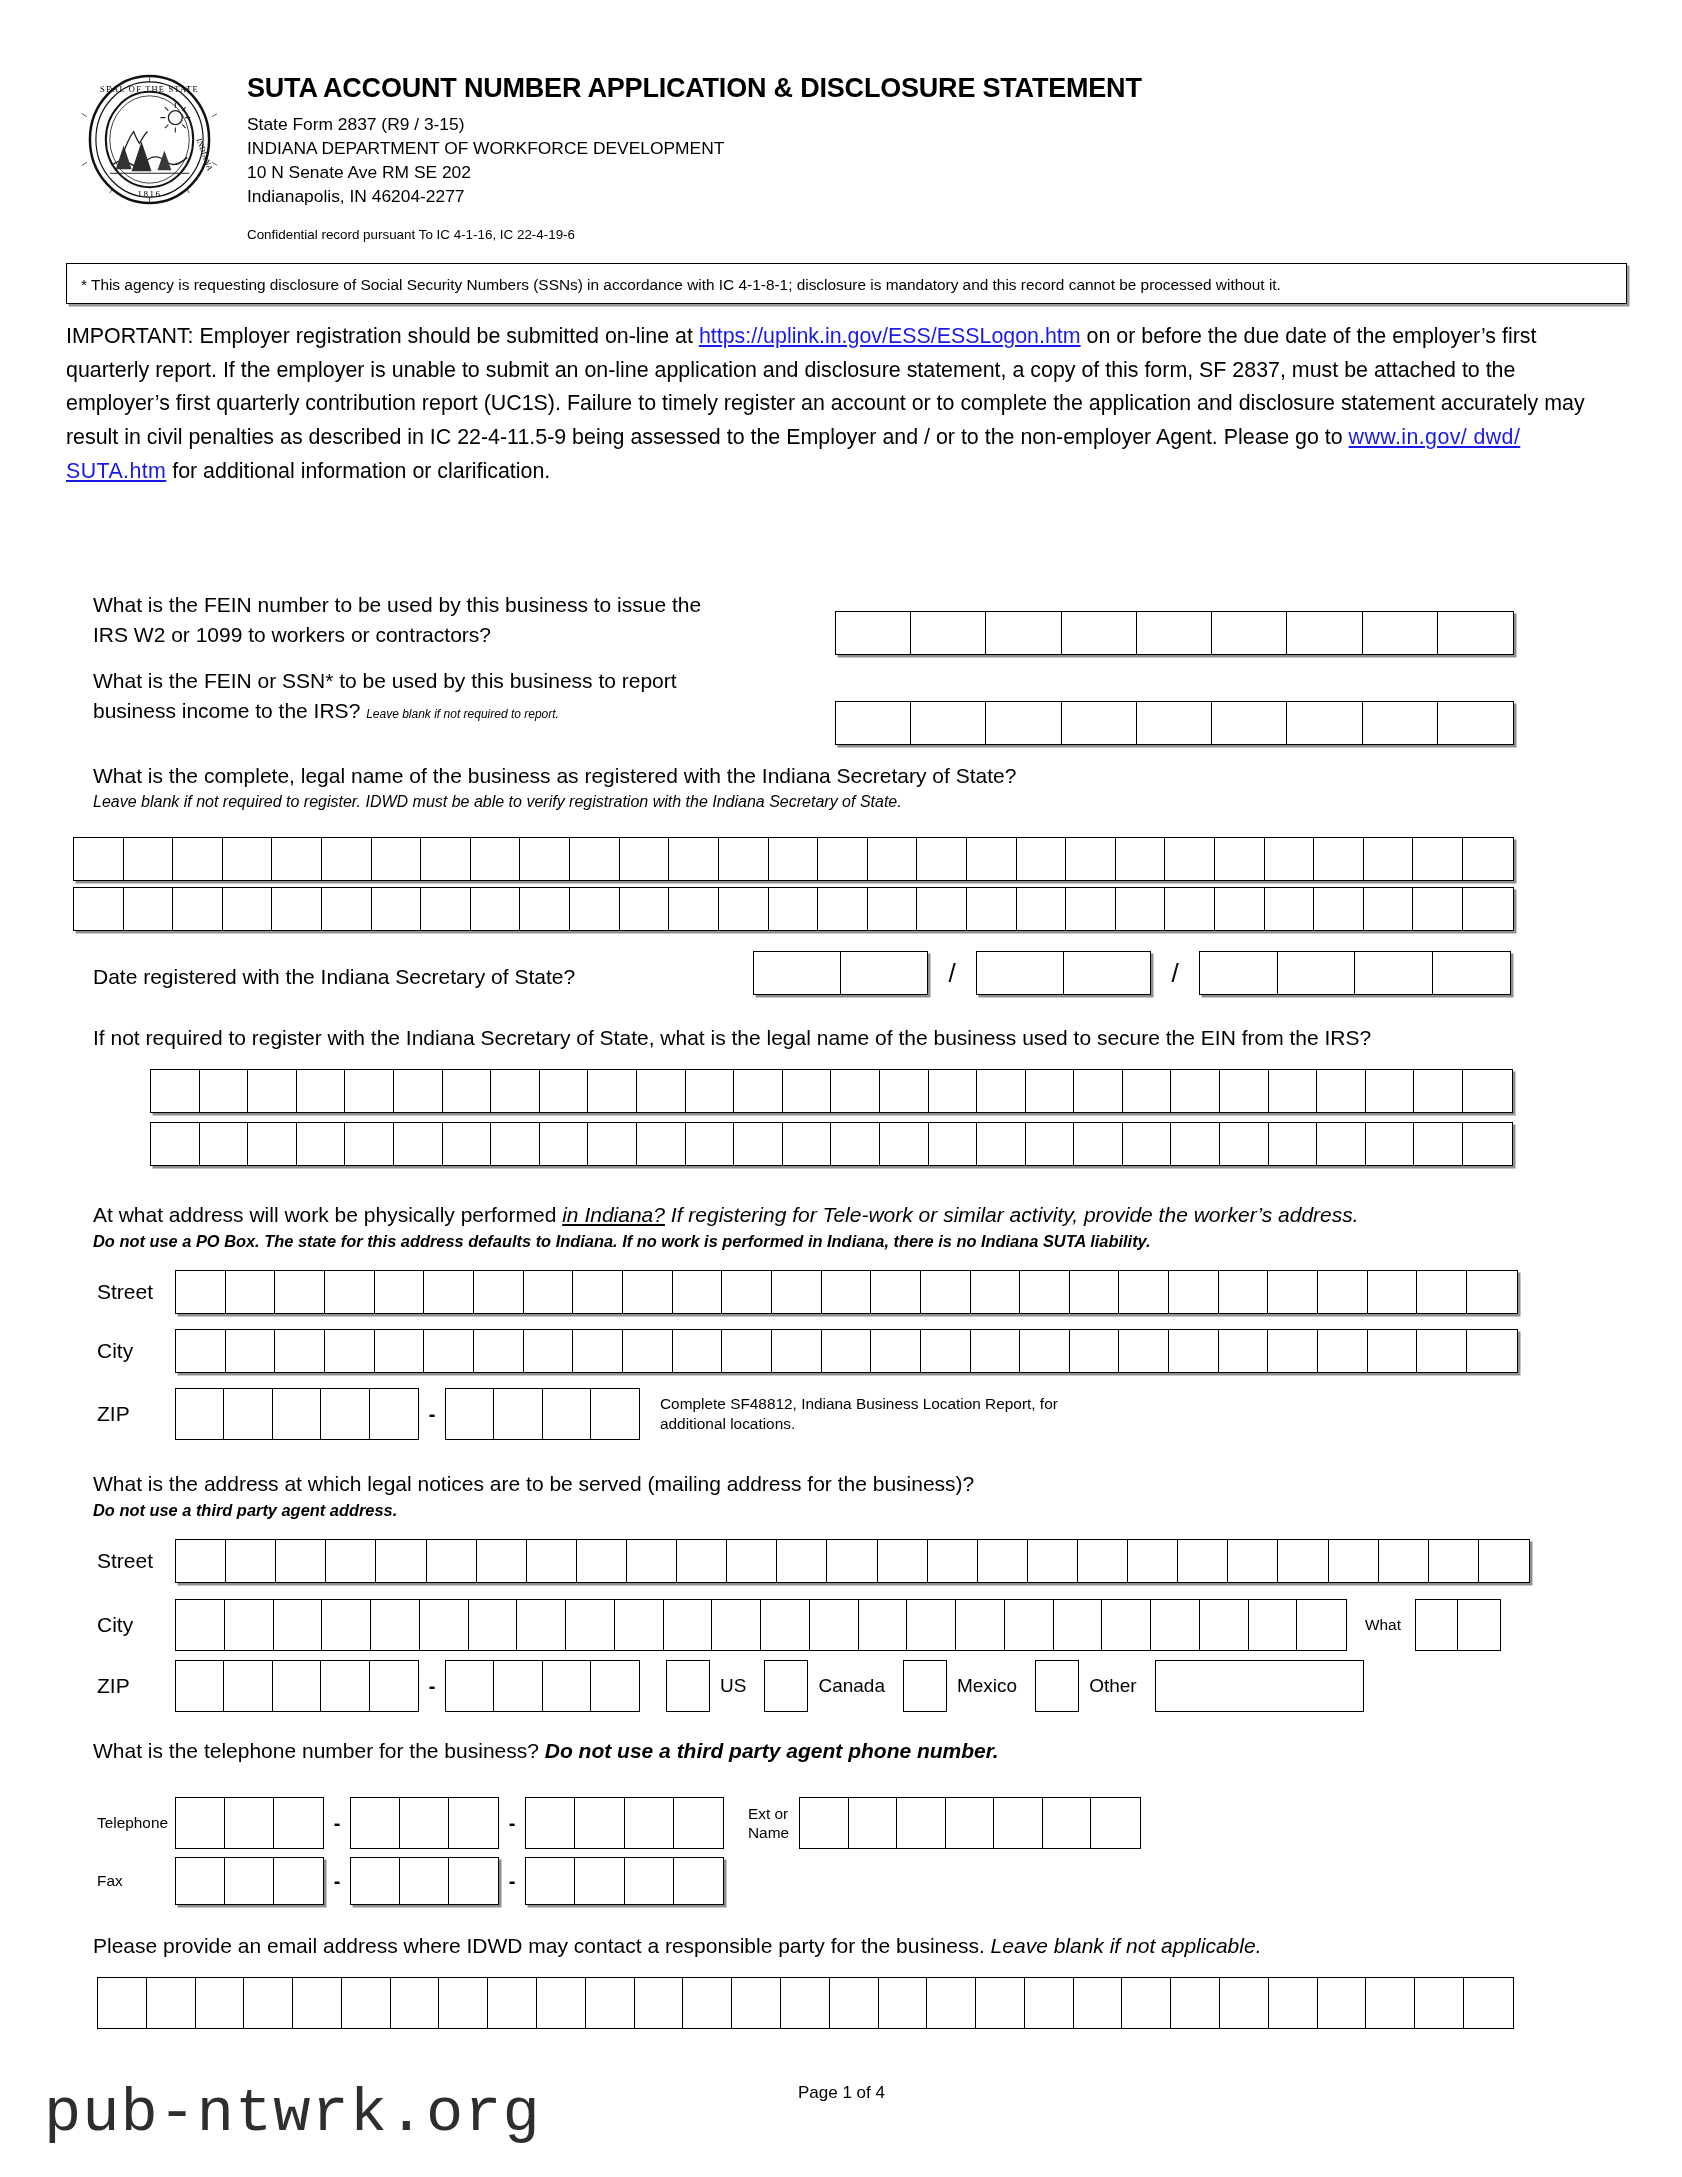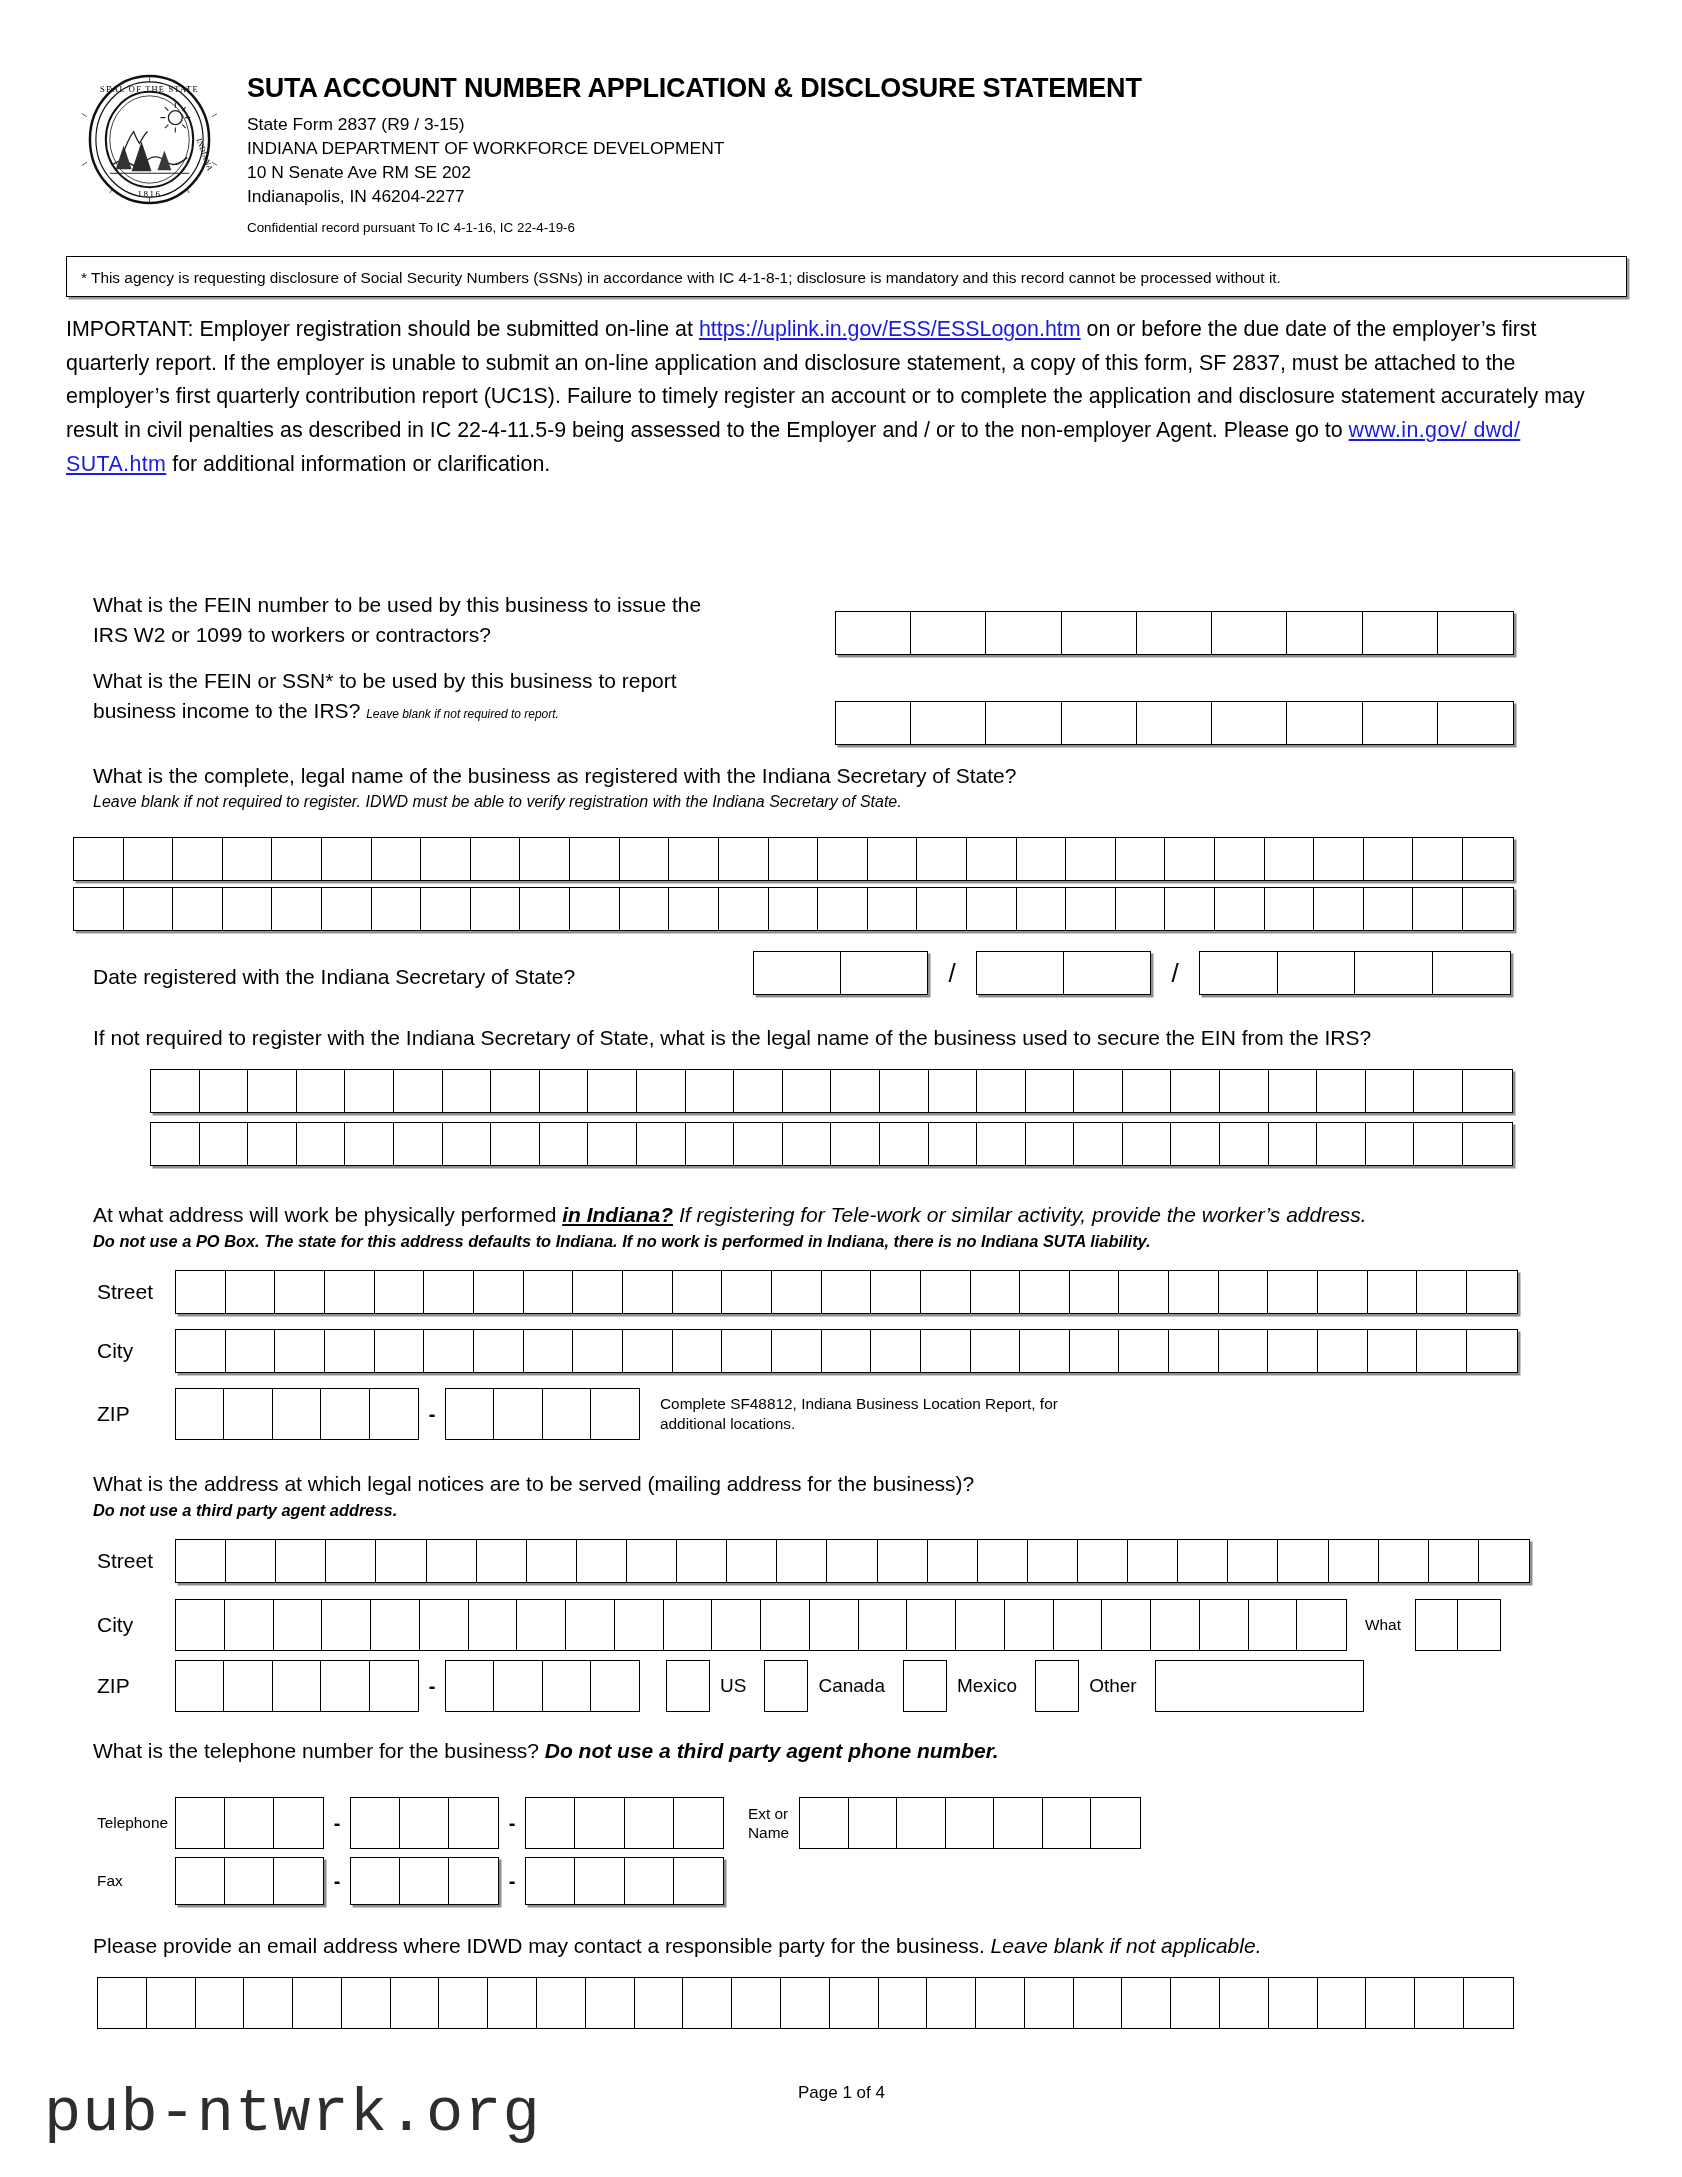--- a/index.html
+++ b/index.html
@@ -47,21 +47,21 @@
     white-space: nowrap;
   }
   .hdr-line {
     font-size: 17.4px;
     line-height: 1.38;
     white-space: nowrap;
   }
   .hdr-small {
     font-size: 13.4px;
     line-height: 1.4;
-    margin-top: 11px;
+    margin-top: 18px;
     white-space: nowrap;
   }
 
   
   .ssn-box {
     position: relative;
     margin: 18px 56px 0 66px;
     border: 1.5px solid #000;
     box-shadow: 2.5px 2.5px 0 0 #9a9a9a;
     padding: 11px 12px 9px 14px;
@@ -104,21 +104,21 @@
     line-height: 1.35;
   }
   .q-sub-bold {
     font-size: 16.4px;
     font-style: italic;
     font-weight: bold;
     line-height: 1.35;
   }
   .inl-ital { font-style: italic; }
   .inl-bi { font-style: italic; font-weight: bold; }
-  .inl-biu { font-style: italic; font-weight: bold; text-decoration: underline; }
+  .inl-biu { font-style: italic; font-weight: normal; text-decoration: underline; }
   .inl-small-ital { font-size: 12px; font-style: italic; }
 
   
   .grid {
     display: flex;
     border: 1.4px solid #000;
     box-shadow: 2.5px 2.5px 0 0 #8f8f8f;
     box-sizing: border-box;
     background: #fff;
   }

